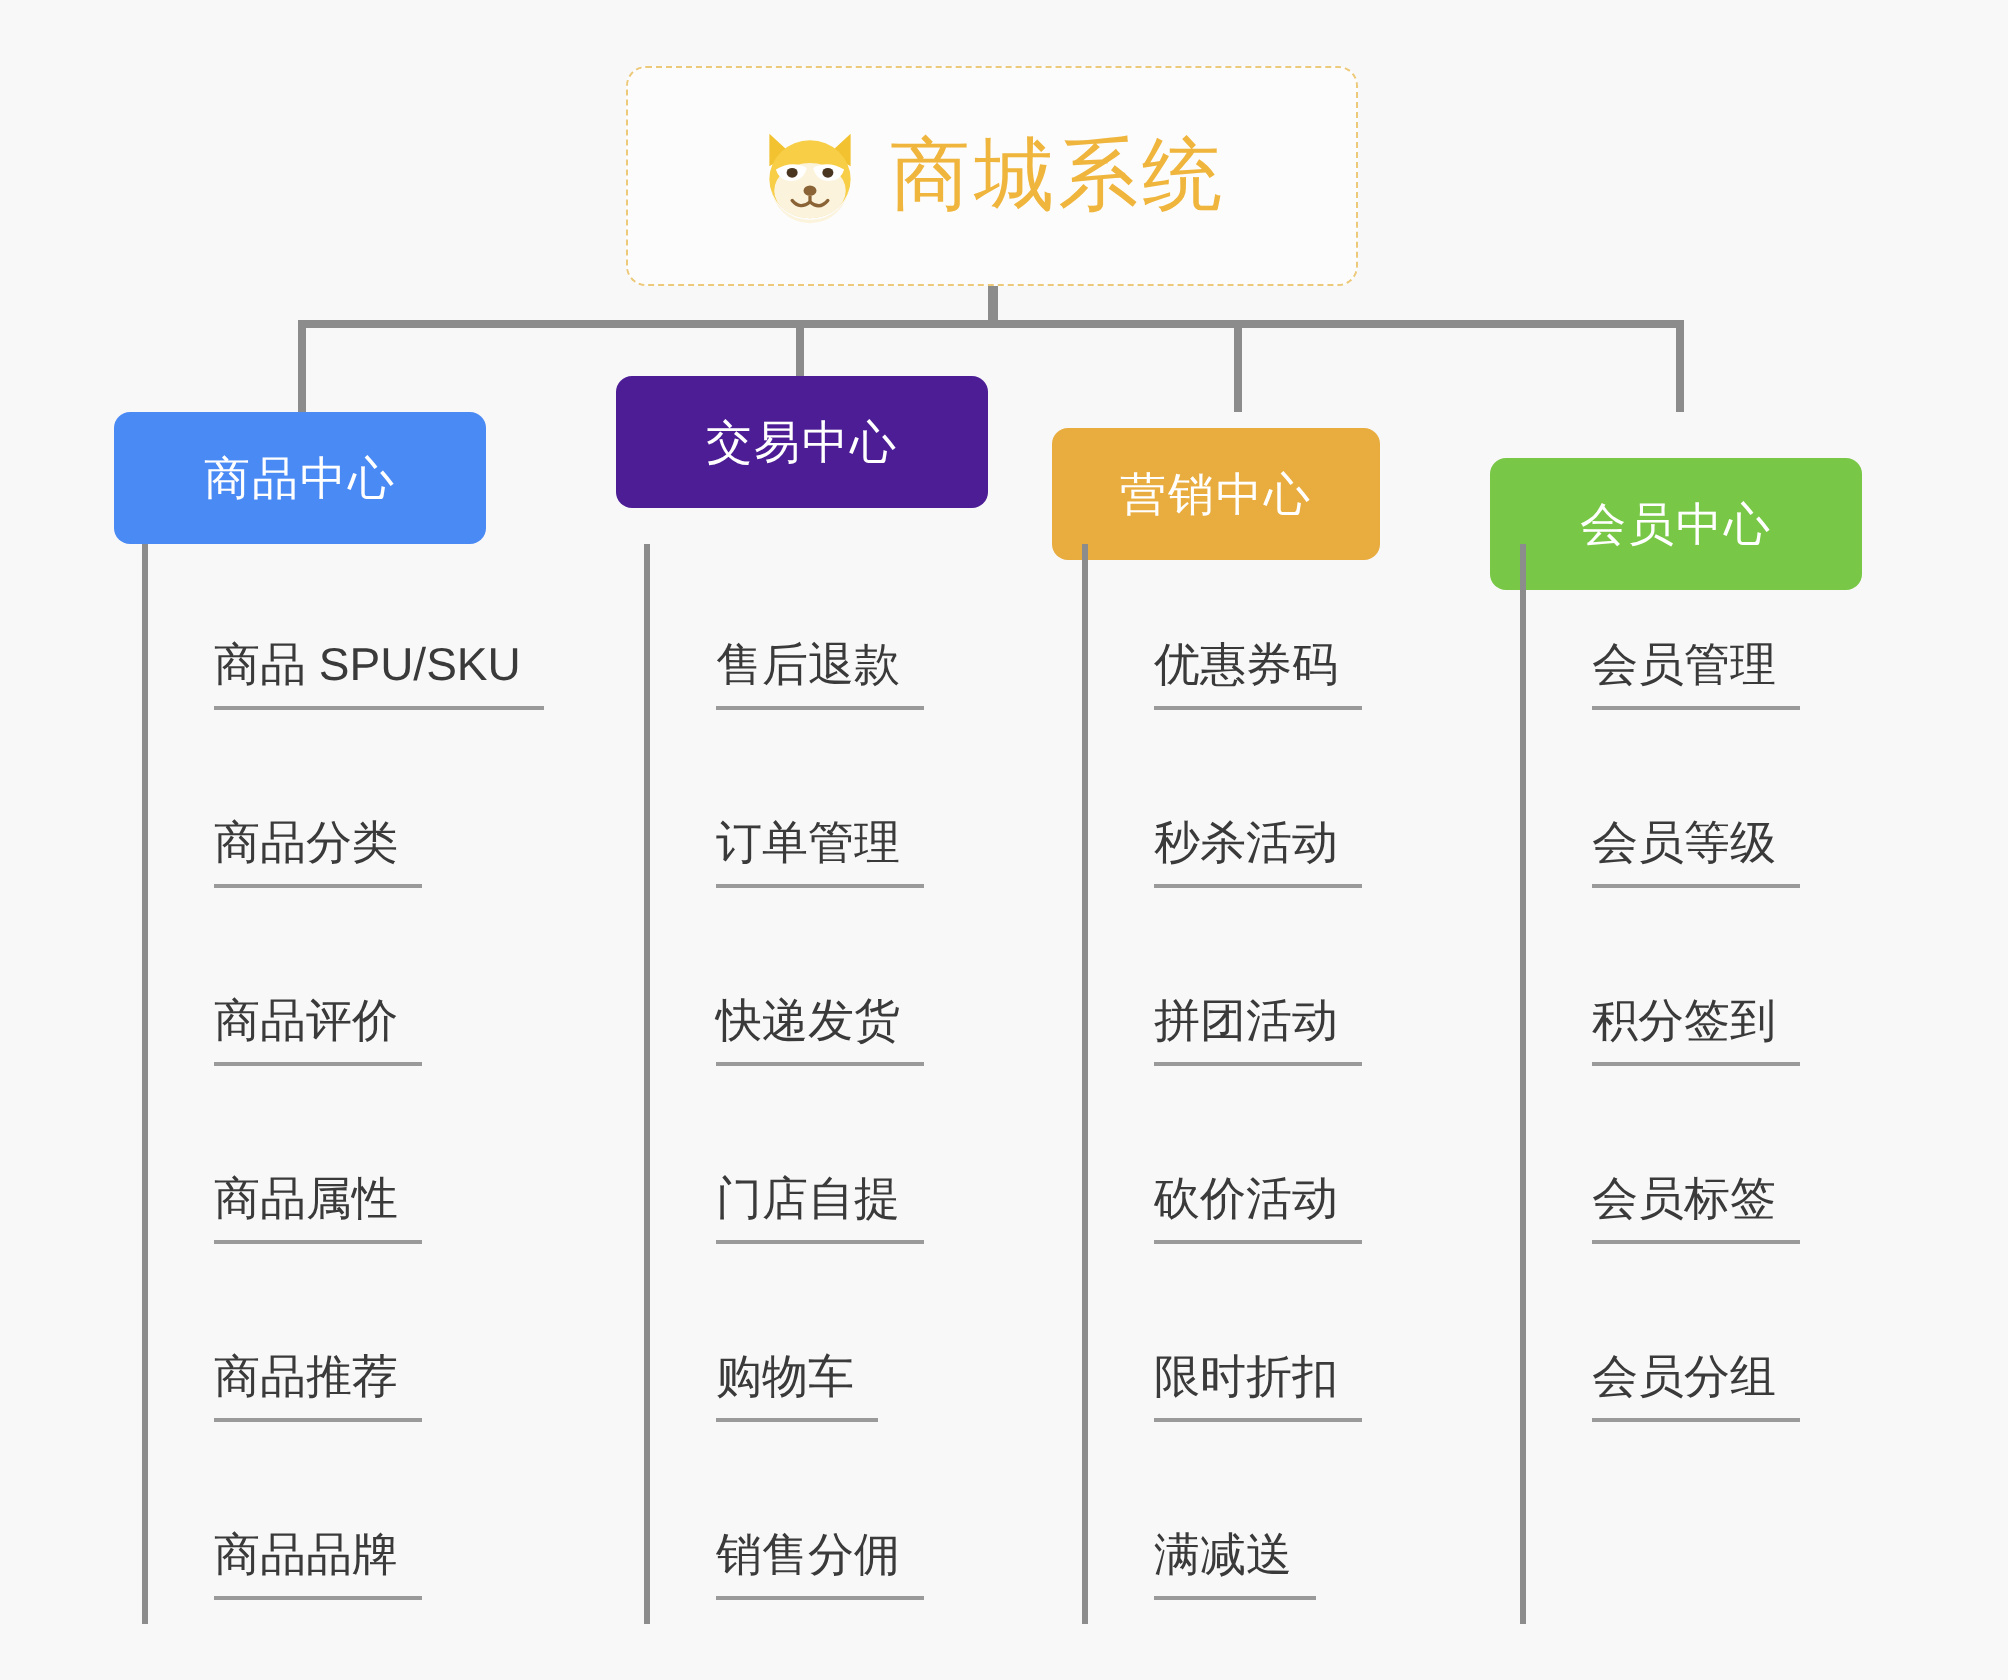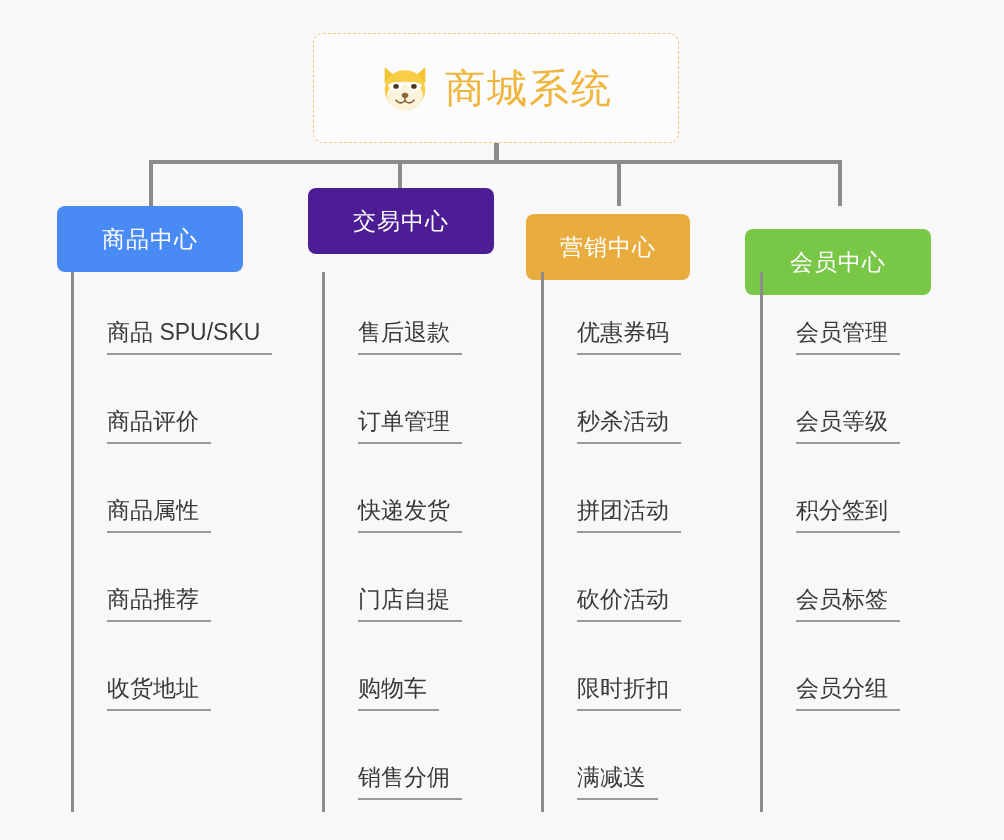--- a/index.html
+++ b/index.html
@@ -114,51 +114,54 @@
       <ellipse cx="32" cy="41" rx="22" ry="17" fill="#FBF3DC"></ellipse>
       <path d="M11 28 q10 -6 19 -1 q-2 8 -10 8 q-7 0 -9 -7 Z" fill="#FFFFFF"></path>
       <path d="M53 28 q-10 -6 -19 -1 q2 8 10 8 q7 0 9 -7 Z" fill="#FFFFFF"></path>
       <ellipse cx="21" cy="30" rx="3.4" ry="3" fill="#4A3520"></ellipse>
       <ellipse cx="43" cy="30" rx="3.4" ry="3" fill="#4A3520"></ellipse>
       <ellipse cx="32" cy="41" rx="4" ry="3.2" fill="#8A6436"></ellipse>
       <path d="M32 44 L32 48" stroke="#8A6436" stroke-width="2" fill="none"></path>
       <path d="M32 48 q-6 5 -11 -1" stroke="#8A6436" stroke-width="2" fill="none" stroke-linecap="round"></path>
       <path d="M32 48 q6 5 11 -1" stroke="#8A6436" stroke-width="2" fill="none" stroke-linecap="round"></path>
     </svg>
-    <span class="root-title" style="color: rgb(239, 181, 60);">商城系统</span>
+    <span class="root-title" style="color: rgb(239, 181, 60); font-family: Liberation Serif, serif;">商城系统</span>
   </div>
 
   <div class="conn conn-v" style="left: 494px; top: 143px; width: 5px; height: 21px; background: rgb(140, 140, 140);"></div>
 
   <div class="conn conn-h" style="left: 149px; top: 160px; width: 693px; height: 4px; background: rgb(140, 140, 140);"></div>
 
   <div class="conn conn-v" style="left: 149px; top: 160px; width: 4px; height: 46px; background: rgb(140, 140, 140);"></div>
   <div class="conn conn-v" style="left: 398px; top: 160px; width: 4px; height: 46px; background: rgb(140, 140, 140);"></div>
   <div class="conn conn-v" style="left: 617px; top: 160px; width: 4px; height: 46px; background: rgb(140, 140, 140);"></div>
   <div class="conn conn-v" style="left: 838px; top: 160px; width: 4px; height: 46px; background: rgb(140, 140, 140);"></div>
 
   <div class="cat-box" style="left: 57px; top: 206px; width: 186px; background: rgb(74, 138, 244);">
     <span>商品中心</span>
   </div>
   <div class="leaf-col" style="left:71px; top:272px; width:220px; height:540px;">
     <div class="leaf-spine" style="height: 540px; background: rgb(140, 140, 140);"></div>
     <div class="leaf-item">
       <span class="leaf-label">商品 SPU/SKU</span>
     </div>
     <div class="leaf-item">
+      <span class="leaf-label">商品分类</span>
+    </div>
+    <div class="leaf-item">
       <span class="leaf-label">商品评价</span>
     </div>
     <div class="leaf-item">
       <span class="leaf-label">商品属性</span>
     </div>
     <div class="leaf-item">
       <span class="leaf-label">商品推荐</span>
     </div>
     <div class="leaf-item">
-      <span class="leaf-label">收货地址</span>
+      <span class="leaf-label">商品品牌</span>
     </div>
   </div>
 
   <div class="cat-box" style="left: 308px; top: 188px; width: 186px; background: #4c1d95;">
     <span>交易中心</span>
   </div>
   <div class="leaf-col" style="left:322px; top:272px; width:200px; height:540px;">
     <div class="leaf-spine" style="height: 540px; background: rgb(140, 140, 140);"></div>
     <div class="leaf-item">
       <span class="leaf-label">售后退款</span>

